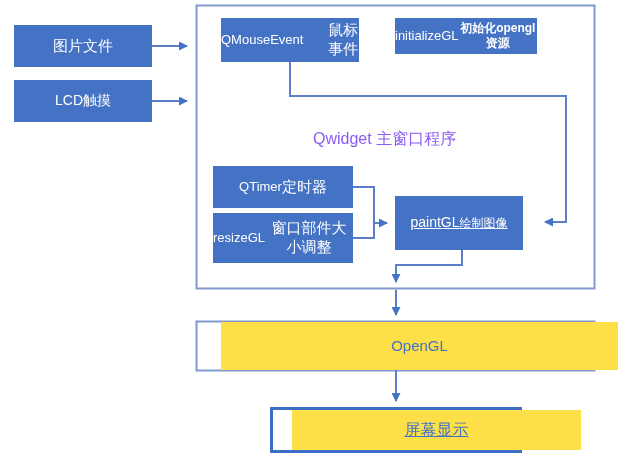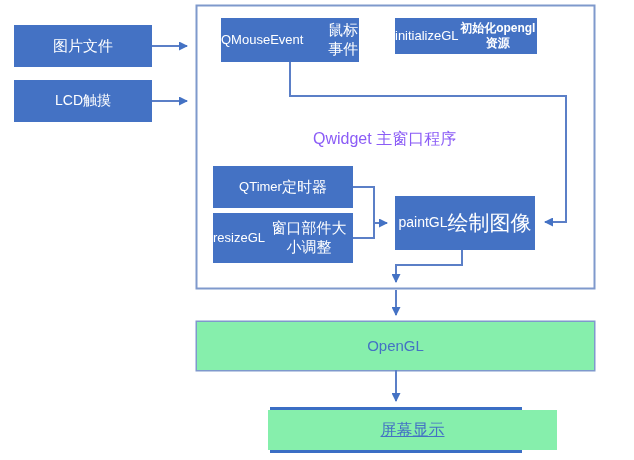--- a/index.html
+++ b/index.html
@@ -34,22 +34,23 @@
     align-items: center;
     justify-content: center;
     text-align: center;
     line-height: 1.25;
   }
   .node.filled {
     background: #4472c4;
     color: #ffffff;
   }
   .node.outline {
-    background: #86efac;
+    background: #fde047;
     color: #4472c4;
+    margin-left: 24px;
   }
   .node .l1 { display: block; }
   .node .l2 { display: block; }
   .container-label {
     position: absolute;
     color: #8b5cf6;
     font-size: 16px;
     white-space: nowrap;
   }
 </style>
@@ -119,23 +120,23 @@
   <div class="node filled" style="left:213px; top:213px; width:140px; height:50px; font-size:13px;">
     <span class="l1">resizeGL</span>
     <span class="l2" style="font-size:15px;">窗口部件大小调整</span>
   </div>
 
   <div class="node filled" style="left:213px; top:166px; width:140px; height:42px; font-size:13px;">
     <span class="l1">QTimer</span>
     <span class="l2" style="font-size:15px;">定时器</span>
   </div>
 
-  <div class="node filled" style="left:395px; top:196px; width:140px; height:54px; font-size:14px;">
+  <div class="node filled" style="left:395px; top:196px; width:128px; height:54px; font-size:14px;text-decoration:underline;">
     <span class="l1">paintGL</span>
-    <span class="l2" style="font-size:21px;">绘制图像</span>
+    <span class="l2" style="font-size:12px;">绘制图像</span>
   </div>
 
   <div class="node outline" style="left:197px; top:322px; width:397px; height:48px; font-size:15px;">
     <span class="l1">OpenGL</span>
   </div>
 
   <div class="node outline" style="left:268px; top:410px; width:289px; height:40px; font-size:16px;text-decoration:underline;">
     <span class="l1">屏幕显示</span>
   </div>
 

